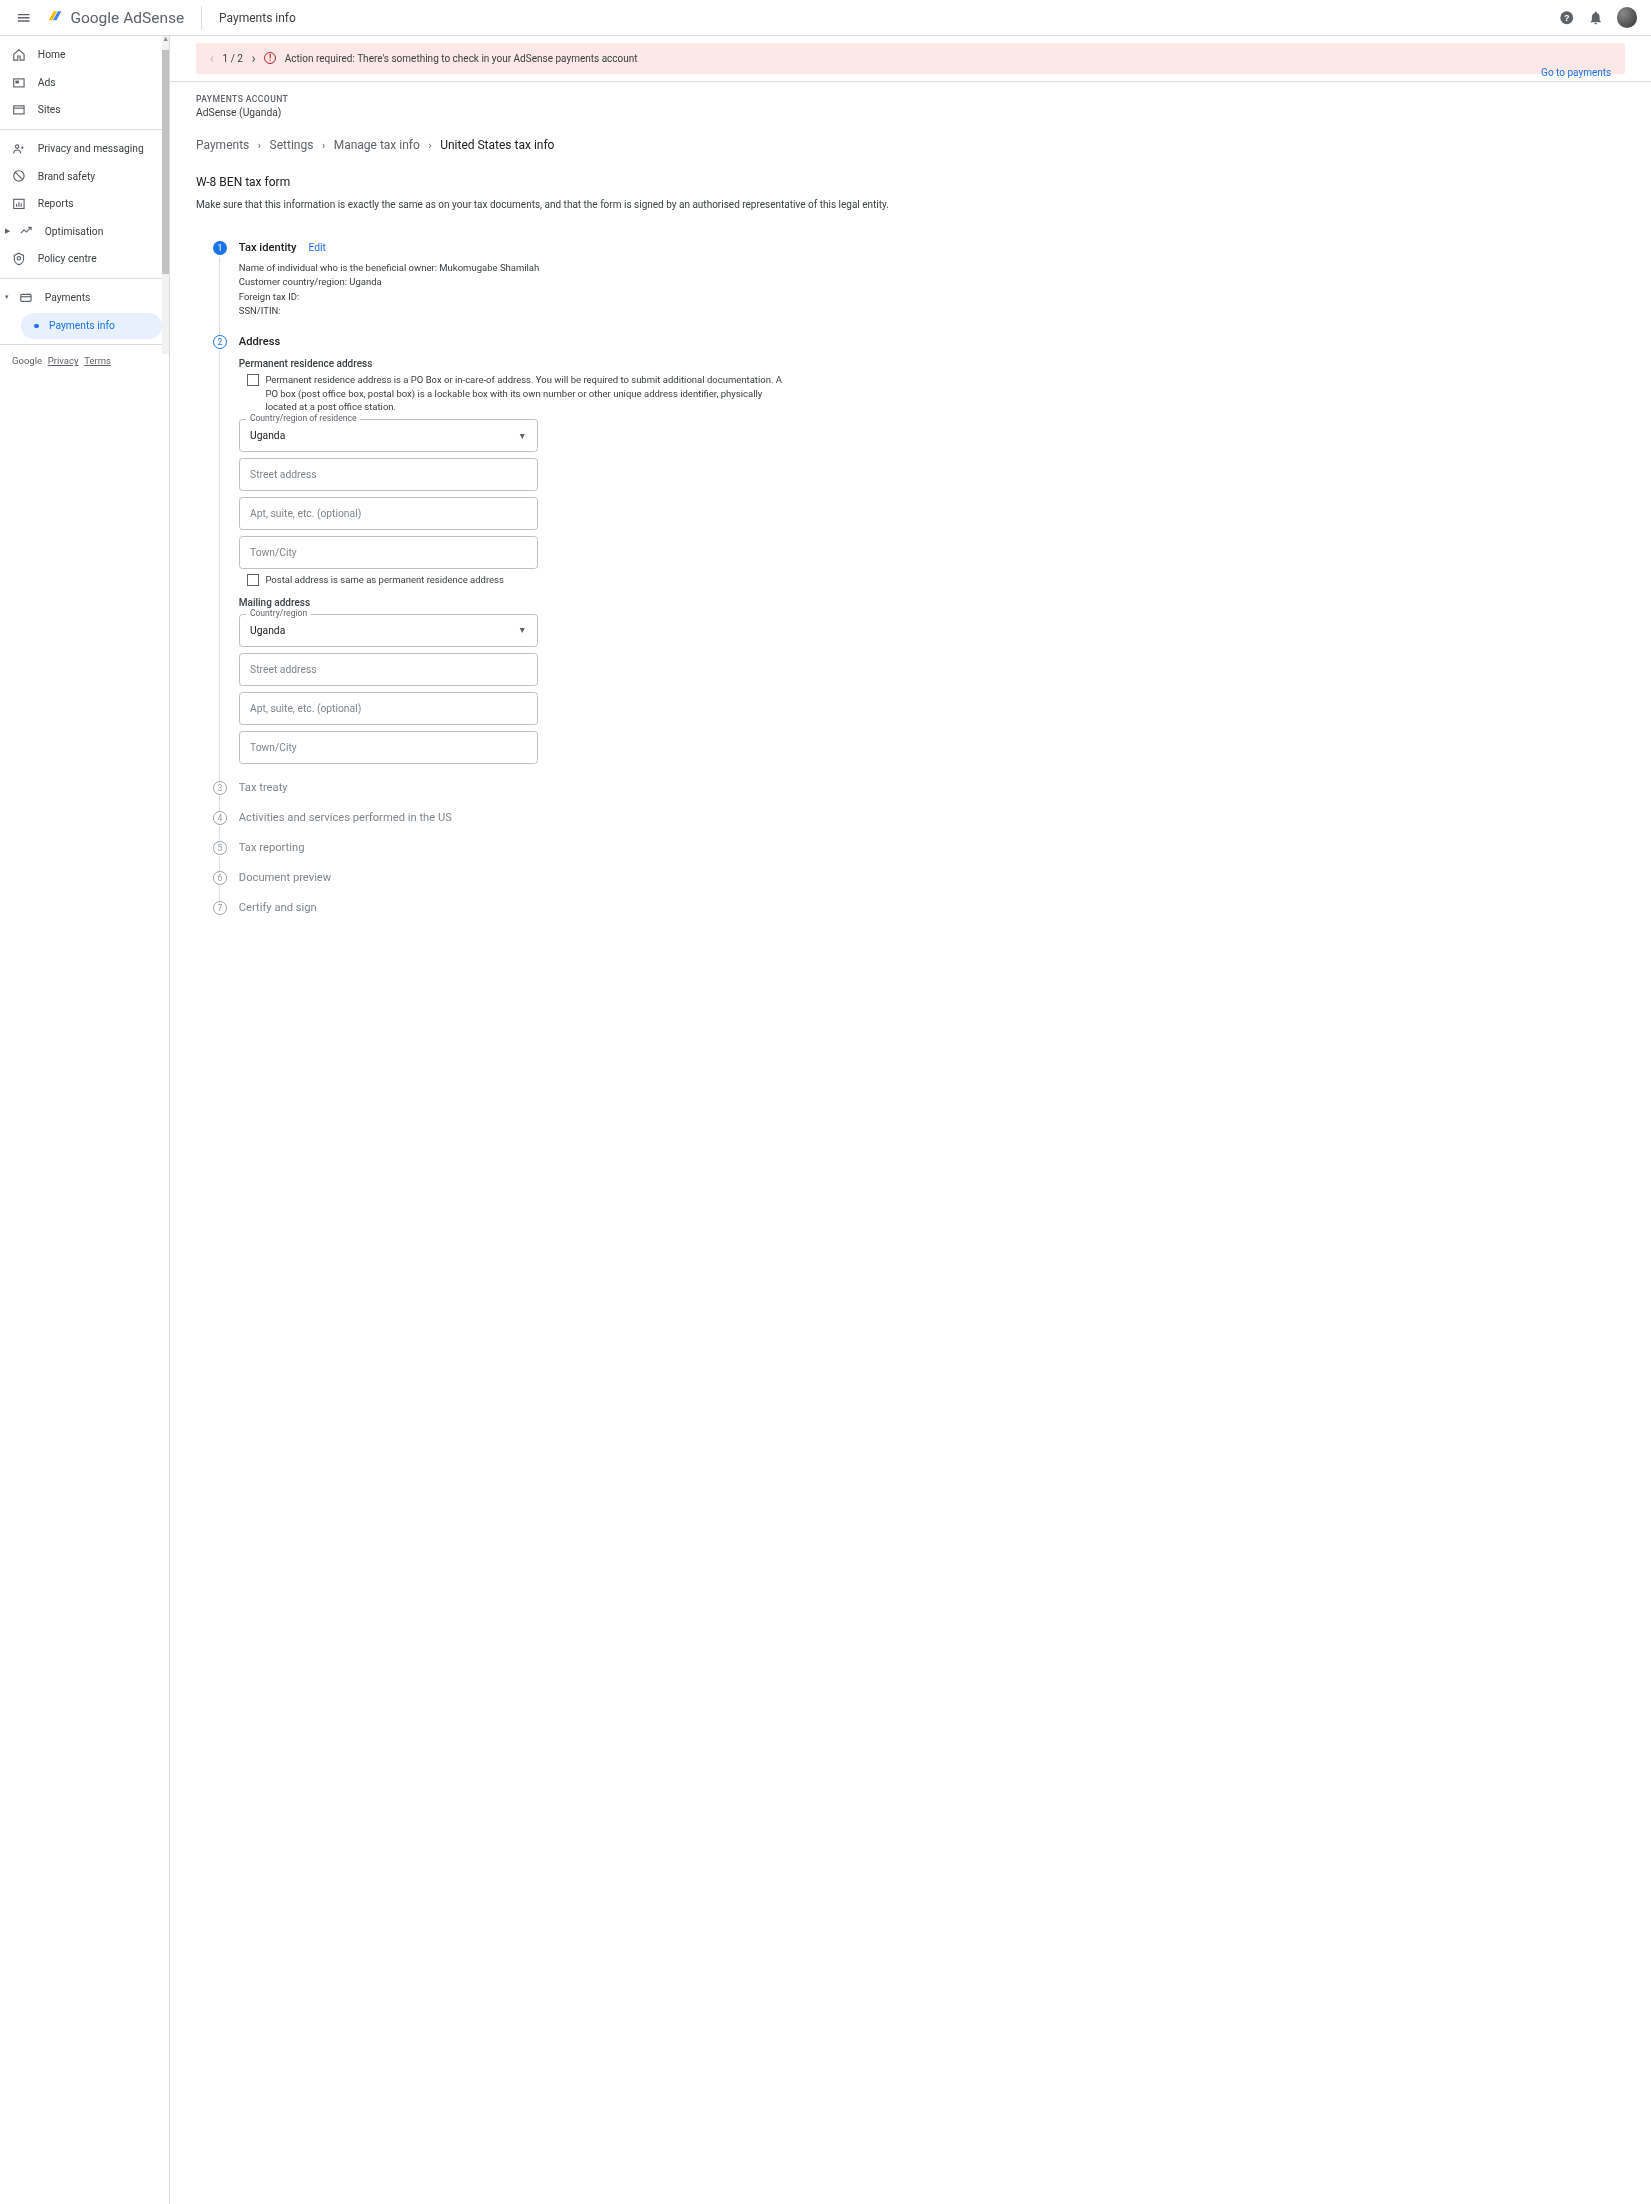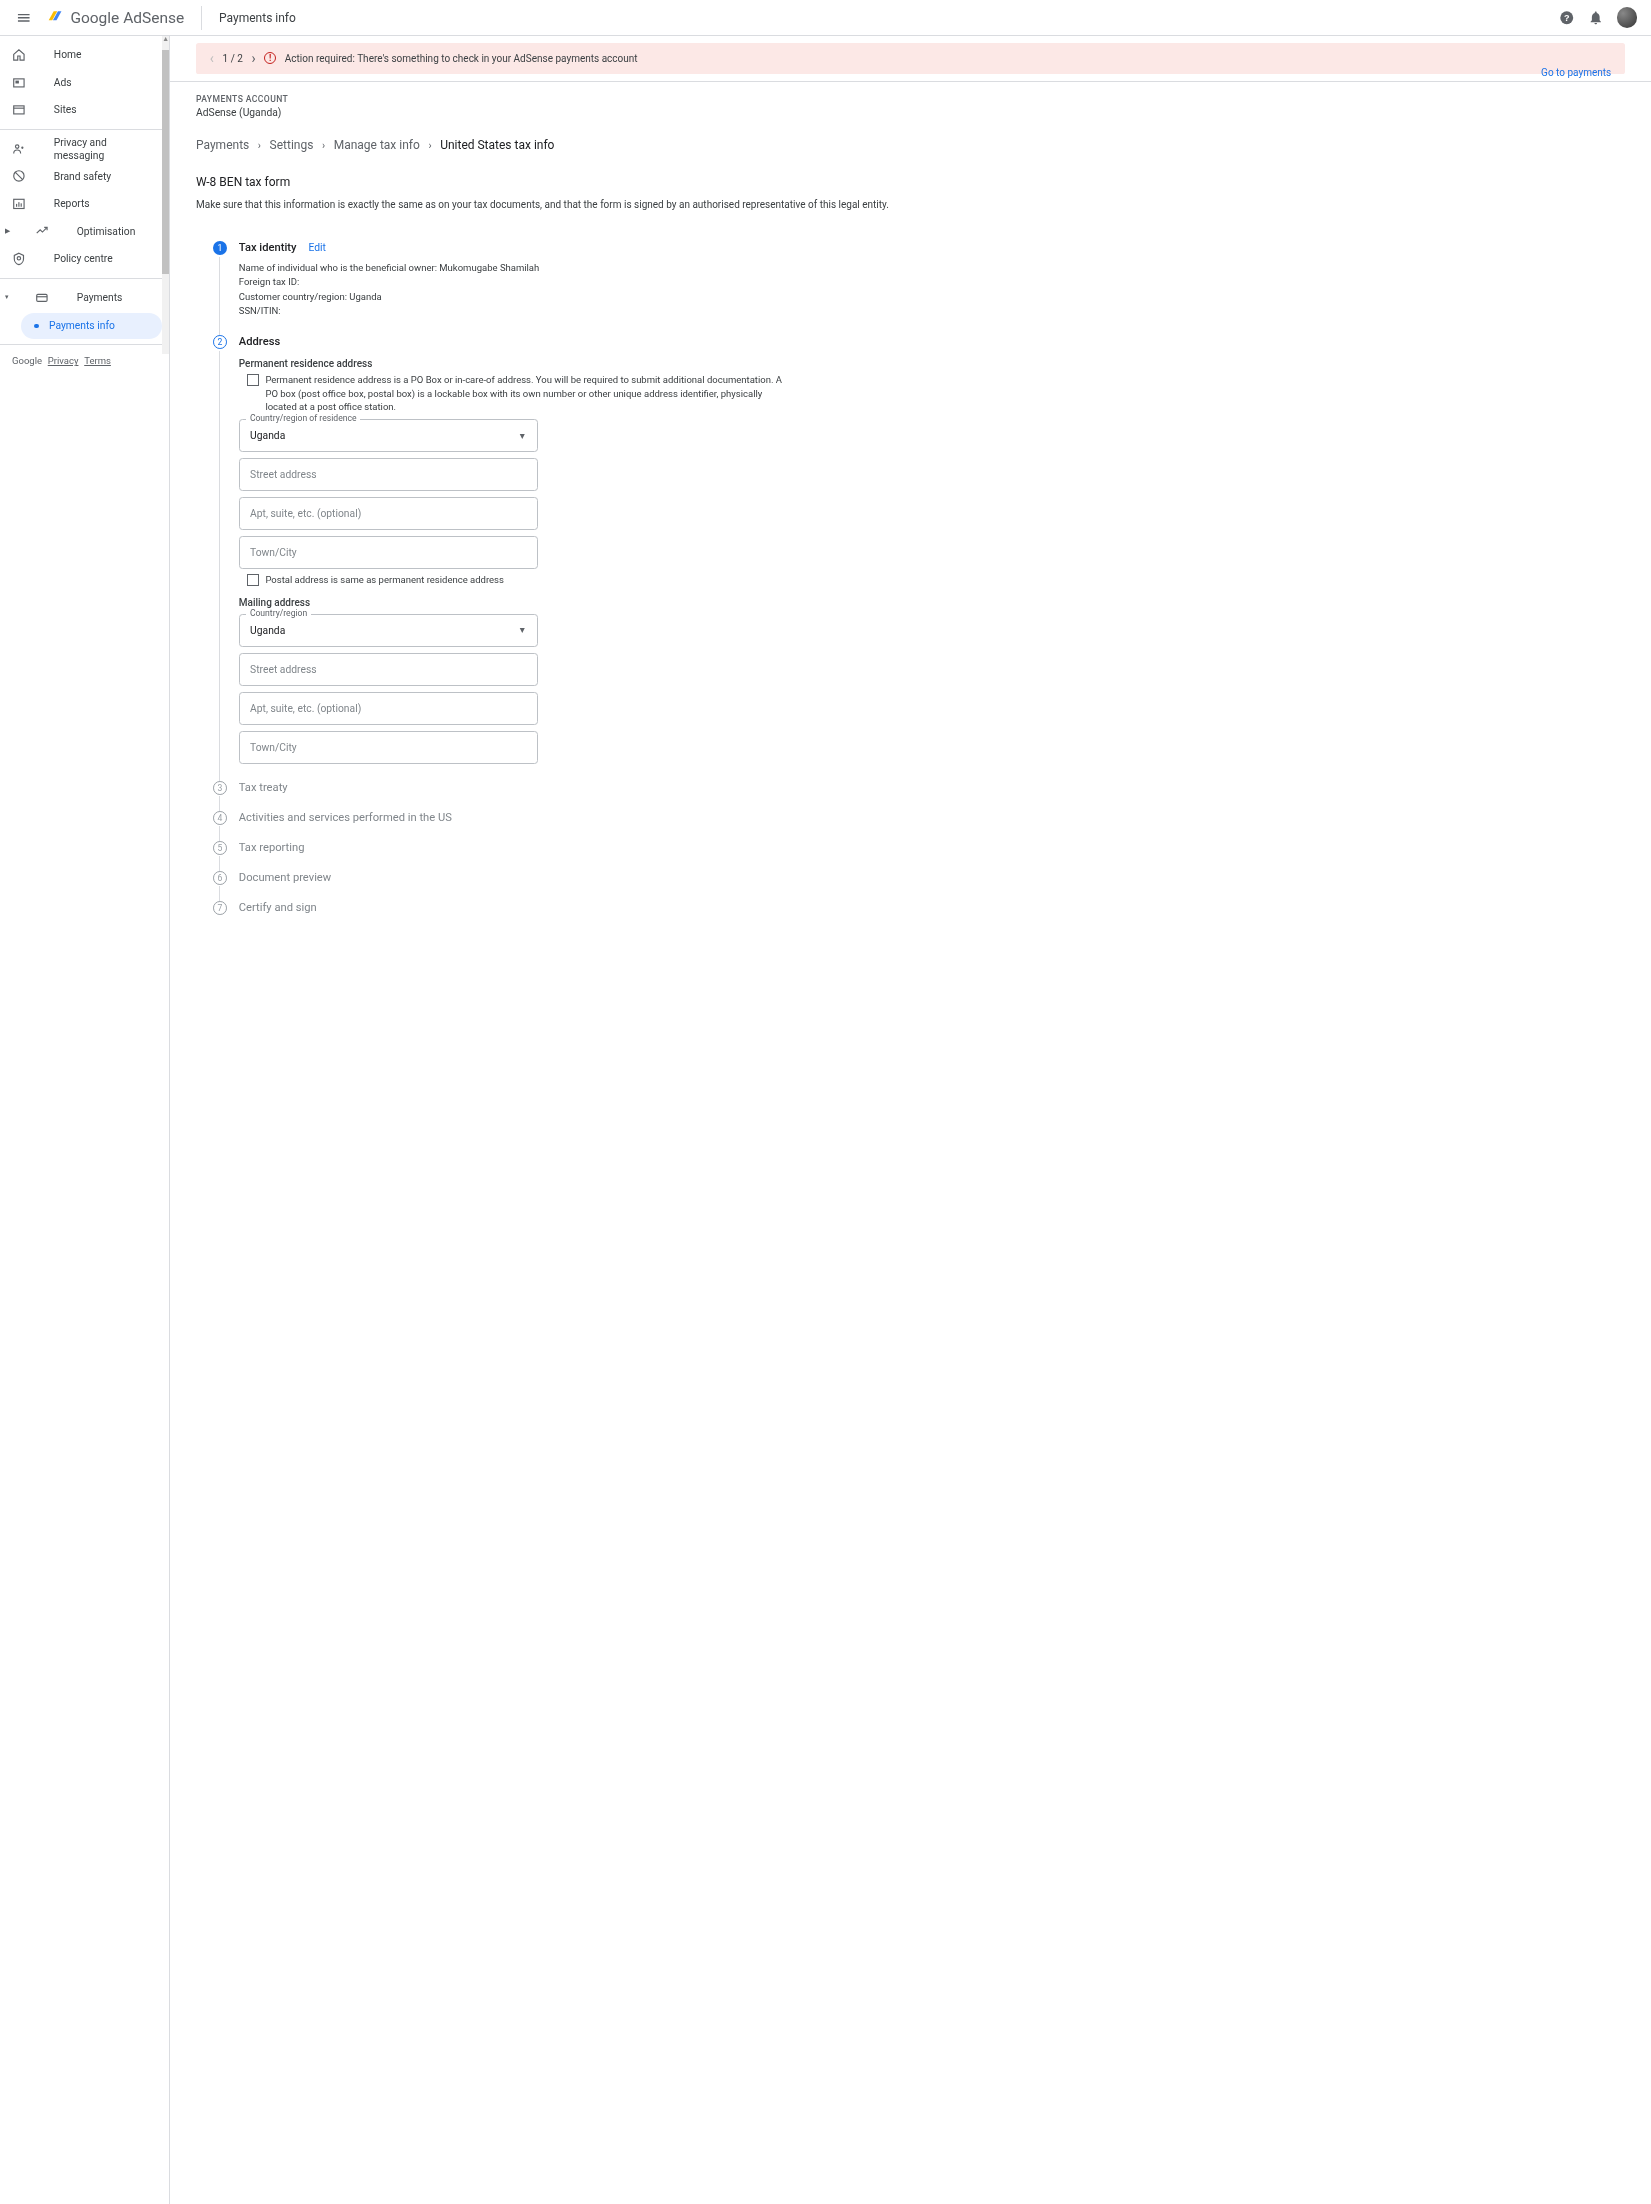--- a/index.html
+++ b/index.html
@@ -11,21 +11,21 @@
 .header-divider { width: 0.9px; height: 24px; background: #dadce0; margin: 0 17px; }
 .page-title-hdr { font-size: 12px; color: #3c4043; }
 .header-right { margin-left: auto; display: flex; align-items: center; gap: 12px; }
 .hdr-icon { width: 17px; height: 17px; color: #5f6368; display: flex; align-items: center; justify-content: center; cursor: pointer; }
 .avatar { width: 20.6px; height: 20.6px; border-radius: 50%; background: radial-gradient(circle at 30% 30%, #888, #333); }
 .layout { display: flex; }
 .sidebar { width: 170px; border-right: 0.9px solid #dadce0; position: relative; min-height: calc(100vh - 36px); }
 .scrollbar-track { position: absolute; right: 0; top: 0; width: 6.9px; height: 318px; background: #f1f1f1; }
 .scrollbar-thumb { width: 6.9px; height: 224px; background: #c1c1c1; margin-top: 6.9px; }
 .scrollbar-arrow { height: 6.9px; display: flex; align-items: center; justify-content: center; font-size: 6.9px; color: #888; }
-.nav-item { display: flex; align-items: center; padding: 6.9px 12px; gap: 28px; cursor: pointer; color: #3c4043; font-size: 10.3px; height: 27.5px; }
+.nav-item { display: flex; align-items: center; padding: 6.9px 12px; gap: 12px; cursor: pointer; color: #3c4043; font-size: 10.3px; height: 27.5px; }
 .nav-item .exp { width: 5.2px; font-size: 6.9px; color: #5f6368; margin-left: -6.9px; margin-right: -3.4px; }
 .nav-icon { width: 13.8px; height: 13.8px; display: flex; align-items: center; justify-content: center; color: #5f6368; flex-shrink: 0; }
 .nav-divider { height: 0.9px; background: #dadce0; margin: 5.2px 0; }
 .nav-sub { height: 26px; margin: 1.7px 6.9px 1.7px 20.6px; padding: 0 13.8px; border-radius: 13px; display: flex; align-items: center; gap: 10.3px; font-size: 10.3px; color: #1a73e8; background: #e8f0fe; }
 .nav-sub .dot { width: 4.3px; height: 4.3px; border-radius: 50%; background: #1a73e8; }
 .sidebar-footer { padding: 10.3px 12px; font-size: 9.5px; color: #5f6368; border-top: 0.9px solid #dadce0; margin-top: 5.2px; }
 .sidebar-footer a { color: #5f6368; text-decoration: underline; margin-left: 3.4px; cursor: pointer; }
 .main { flex: 1; padding: 0 0 34px 0; position: relative; }
 .alert { margin: 6.9px 26px; background: #fce8e6; border-radius: 2.6px; padding: 0 13.8px; height: 31px; display: flex; align-items: center; gap: 8.6px; font-size: 10px; color: #3c4043; }
 .alert .arr { color: #bdbdbd; font-size: 13.8px; cursor: default; }
@@ -241,22 +241,22 @@
         <div class="step">
           <div class="step-line"></div>
           <div class="step-num done">1</div>
           <div class="step-body">
             <div class="step-head done-h">
               <span>Tax identity</span>
               <span class="edit">Edit</span>
             </div>
             <div class="info-list">
               <div>Name of individual who is the beneficial owner: Mukomugabe Shamilah</div>
+              <div>Customer country/region: Uganda</div>
               <div>Foreign tax ID:</div>
-              <div>Customer country/region: Uganda</div>
               <div>SSN/ITIN:</div>
             </div>
           </div>
         </div>
 
         <div class="step">
           <div class="step-line"></div>
           <div class="step-num active">2</div>
           <div class="step-body">
             <div class="step-head active-h">

